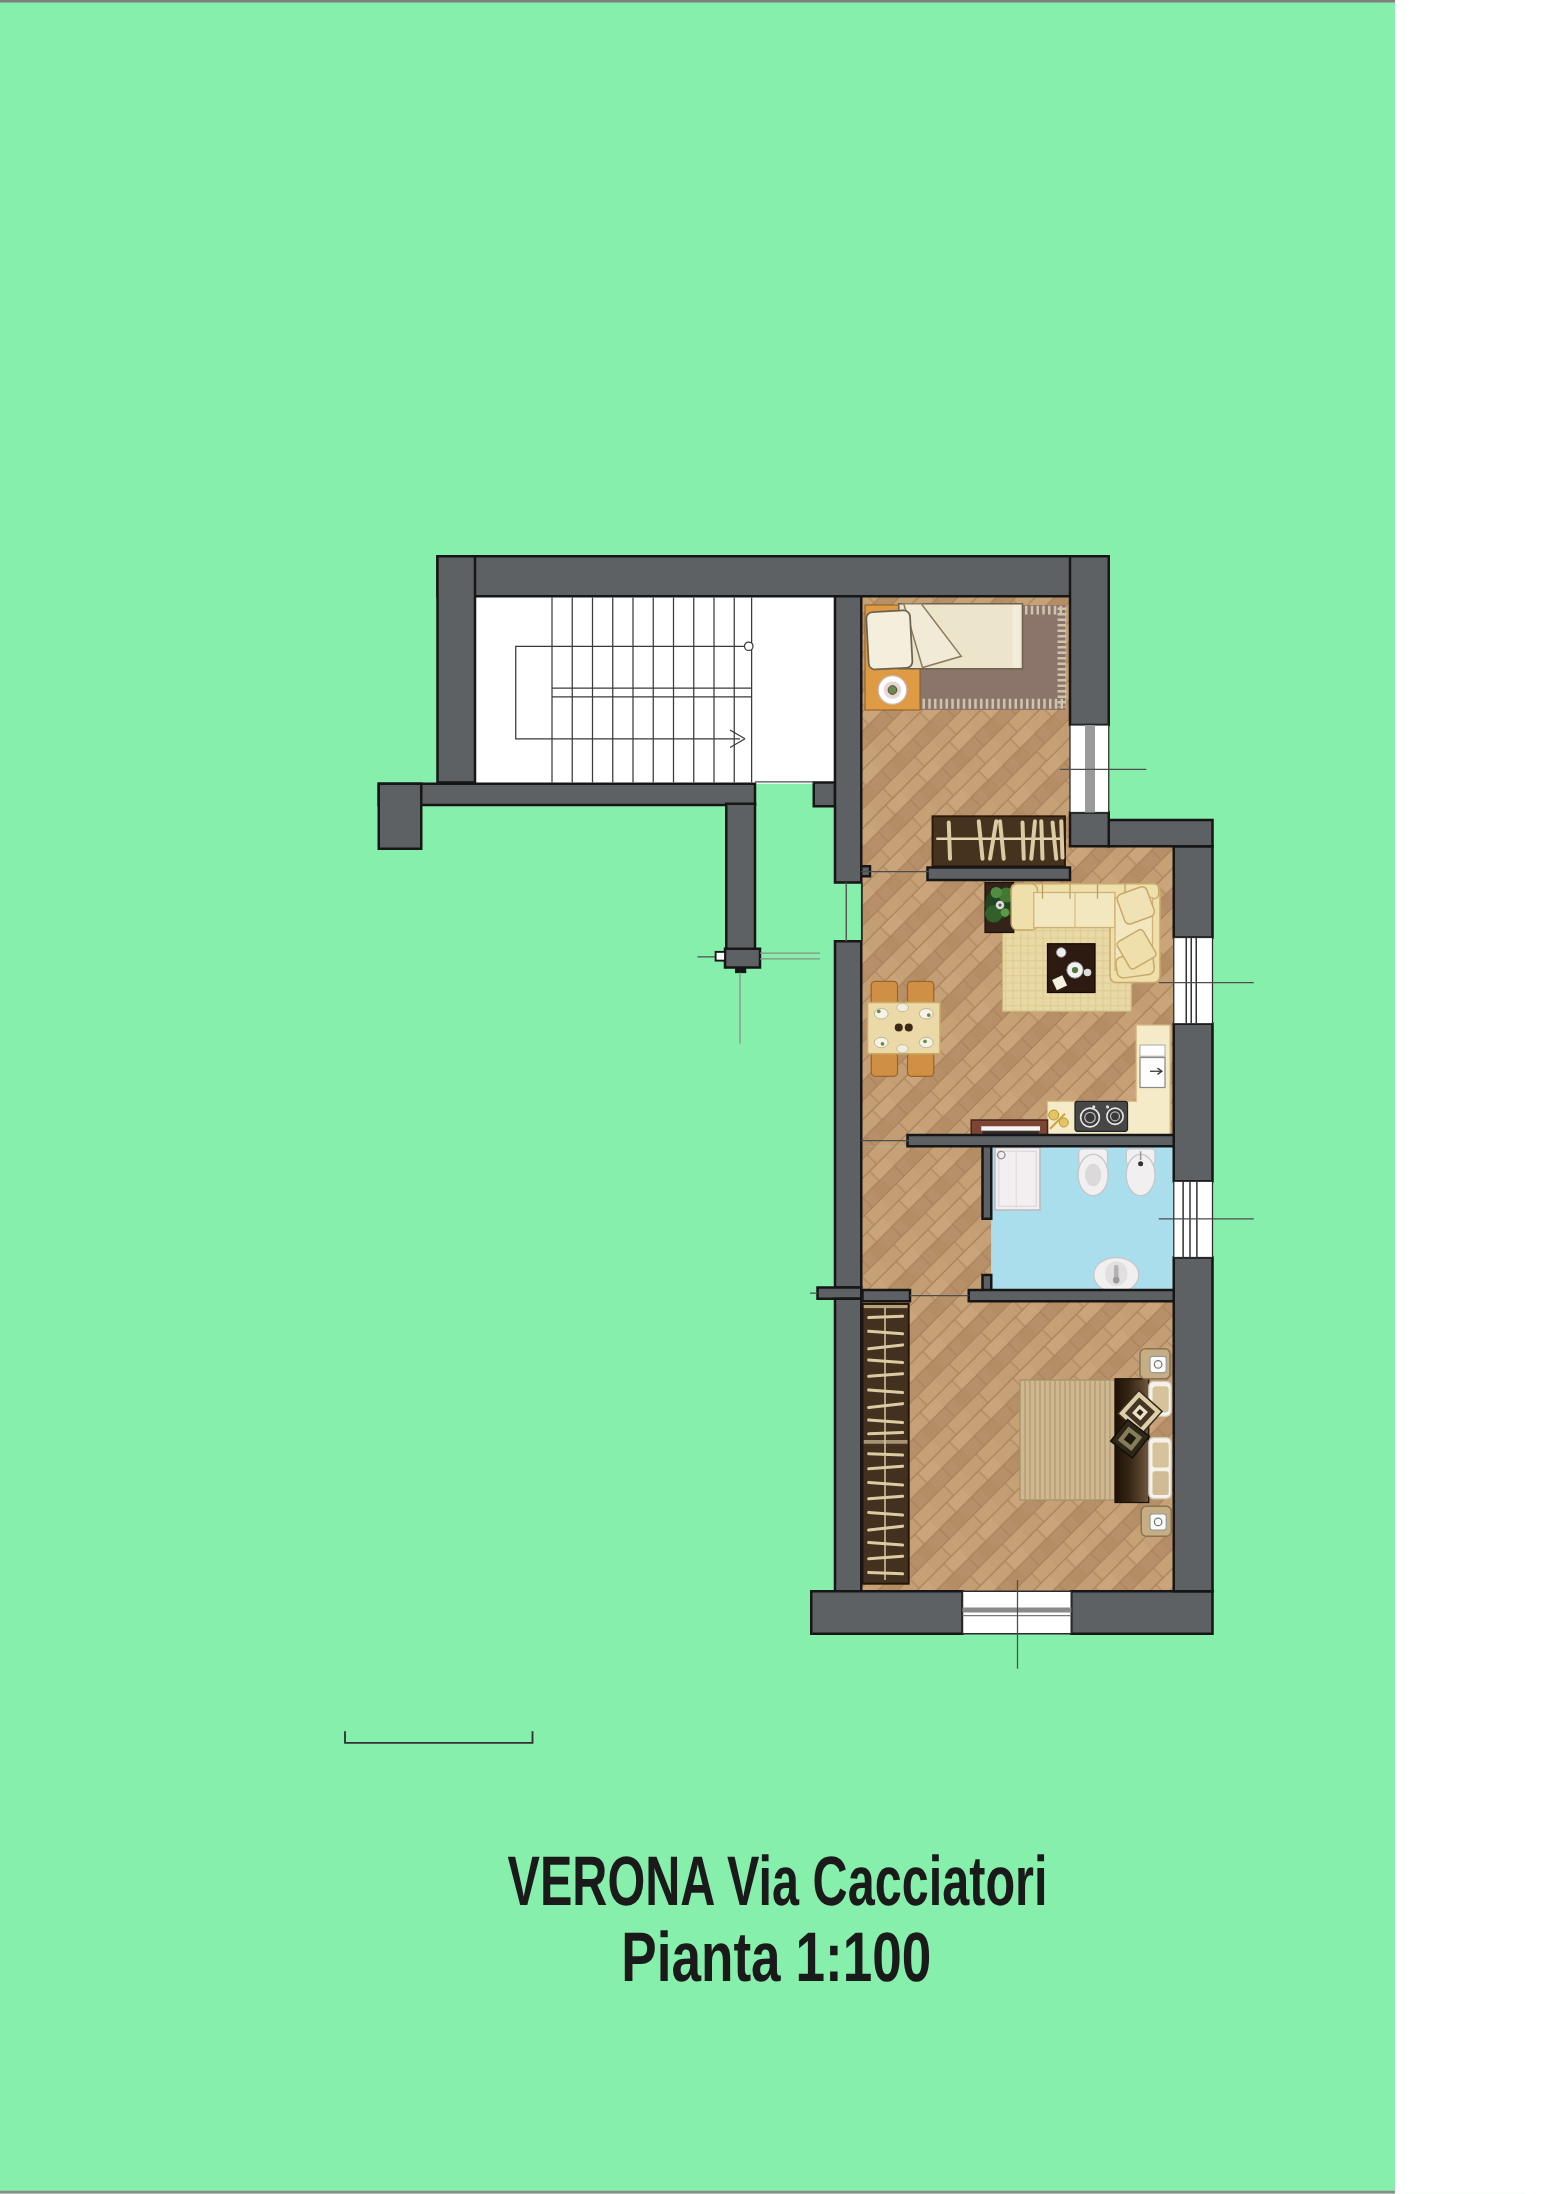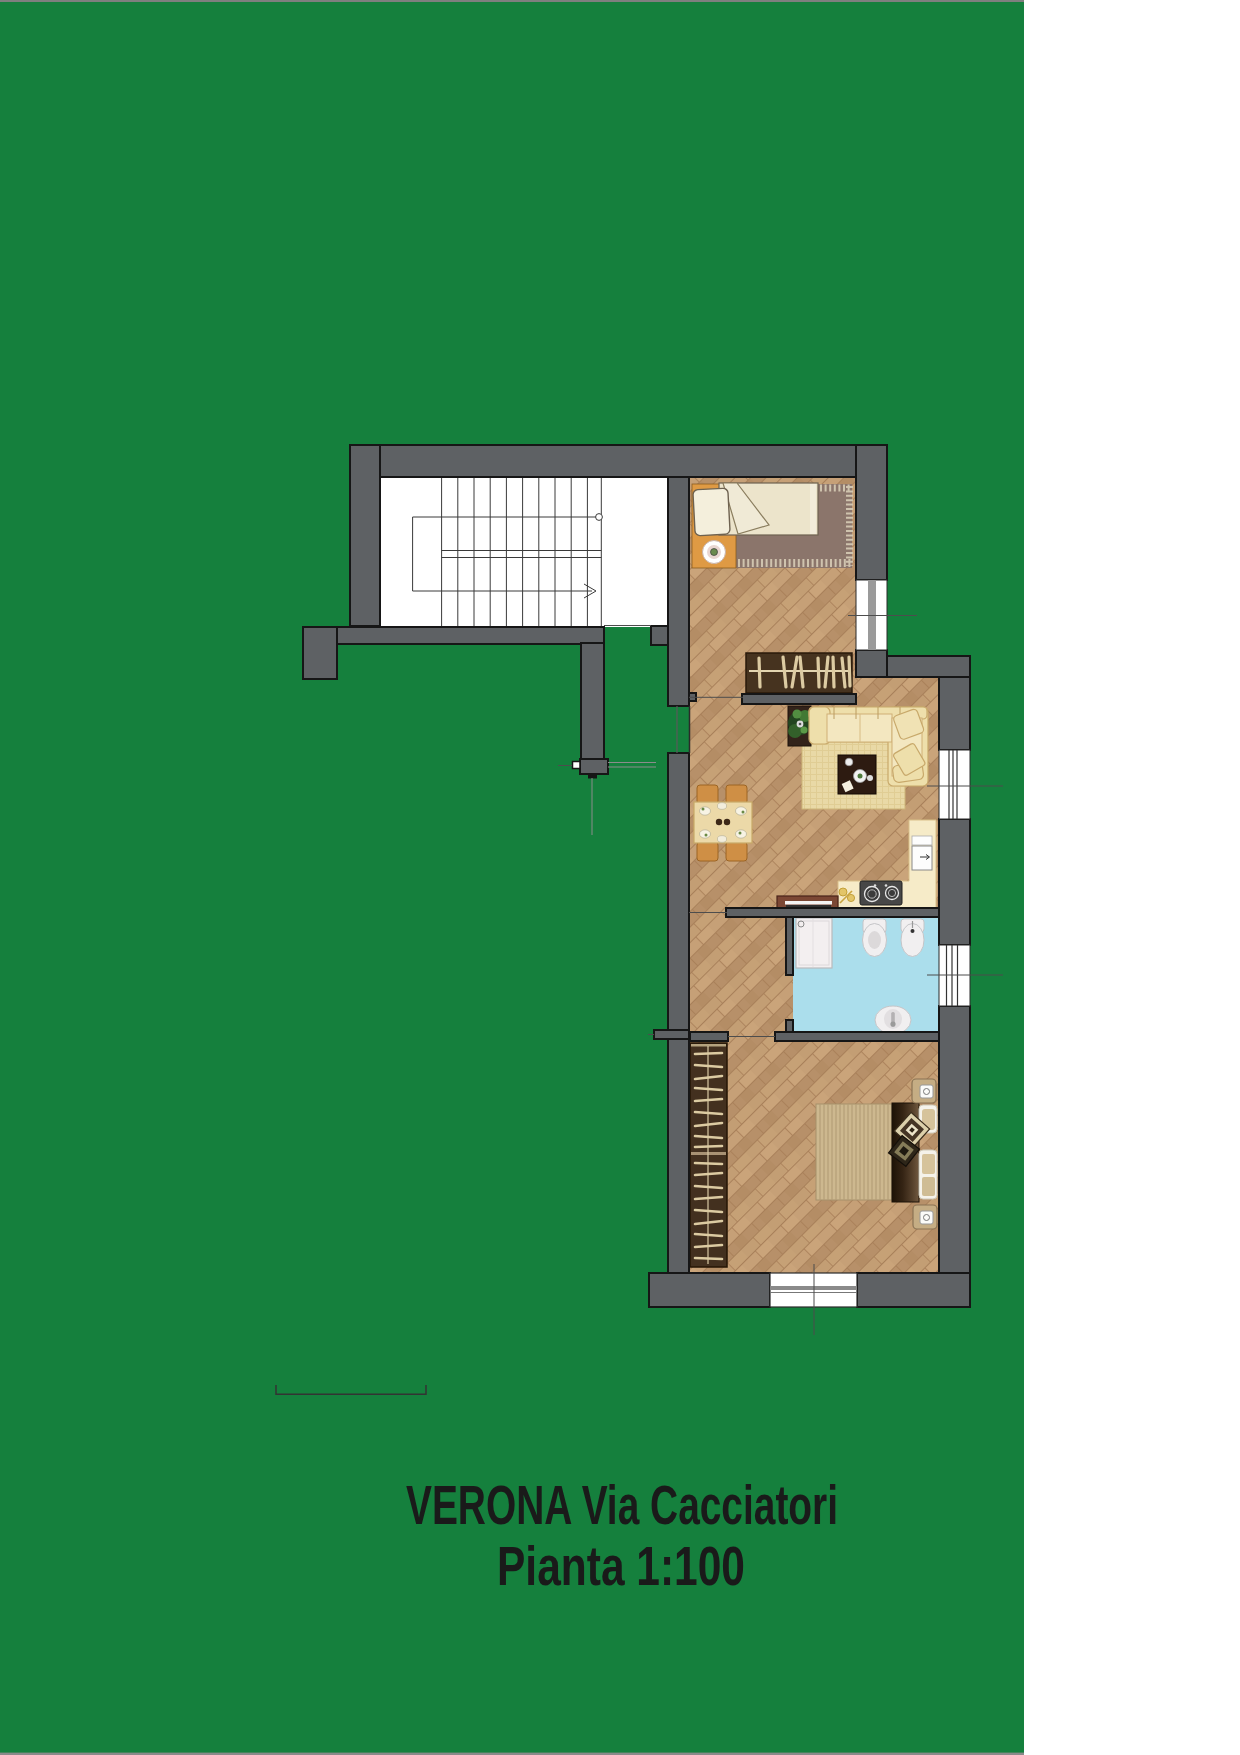--- a/index.html
+++ b/index.html
@@ -1,16 +1,16 @@
 <!DOCTYPE html>
 <html><head>
 <meta charset="utf-8">
 <style>
   html,body{margin:0;padding:0;background:#ffffff;}
-  #page{position:relative;width:1024px;height:1755px;background:#15803d;overflow:hidden;
+  #page{position:relative;width:1116px;height:1755px;background:#86efac;overflow:hidden;
         font-family:"Liberation Sans", sans-serif;}
   svg{display:block;}
 </style>
 </head>
 <body>
 <div id="page">
 <svg width="1240" height="1755" viewBox="0 0 1240 1755">
 <defs>
   <pattern id="wood" width="36" height="33" patternUnits="userSpaceOnUse" patternTransform="rotate(-45)">
     <rect width="36" height="33" fill="#bf9a70"></rect>

